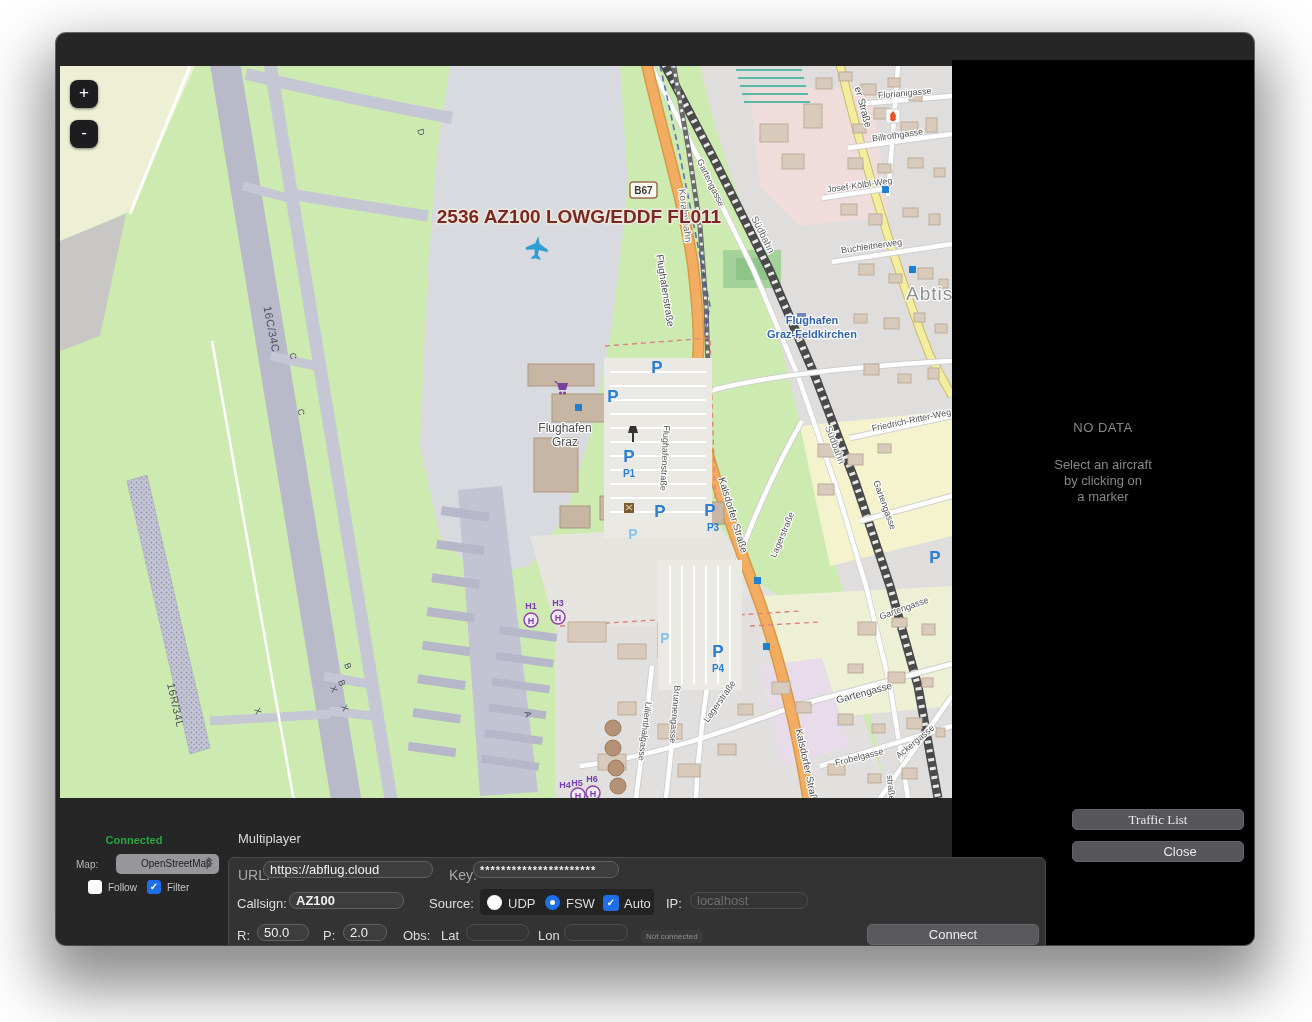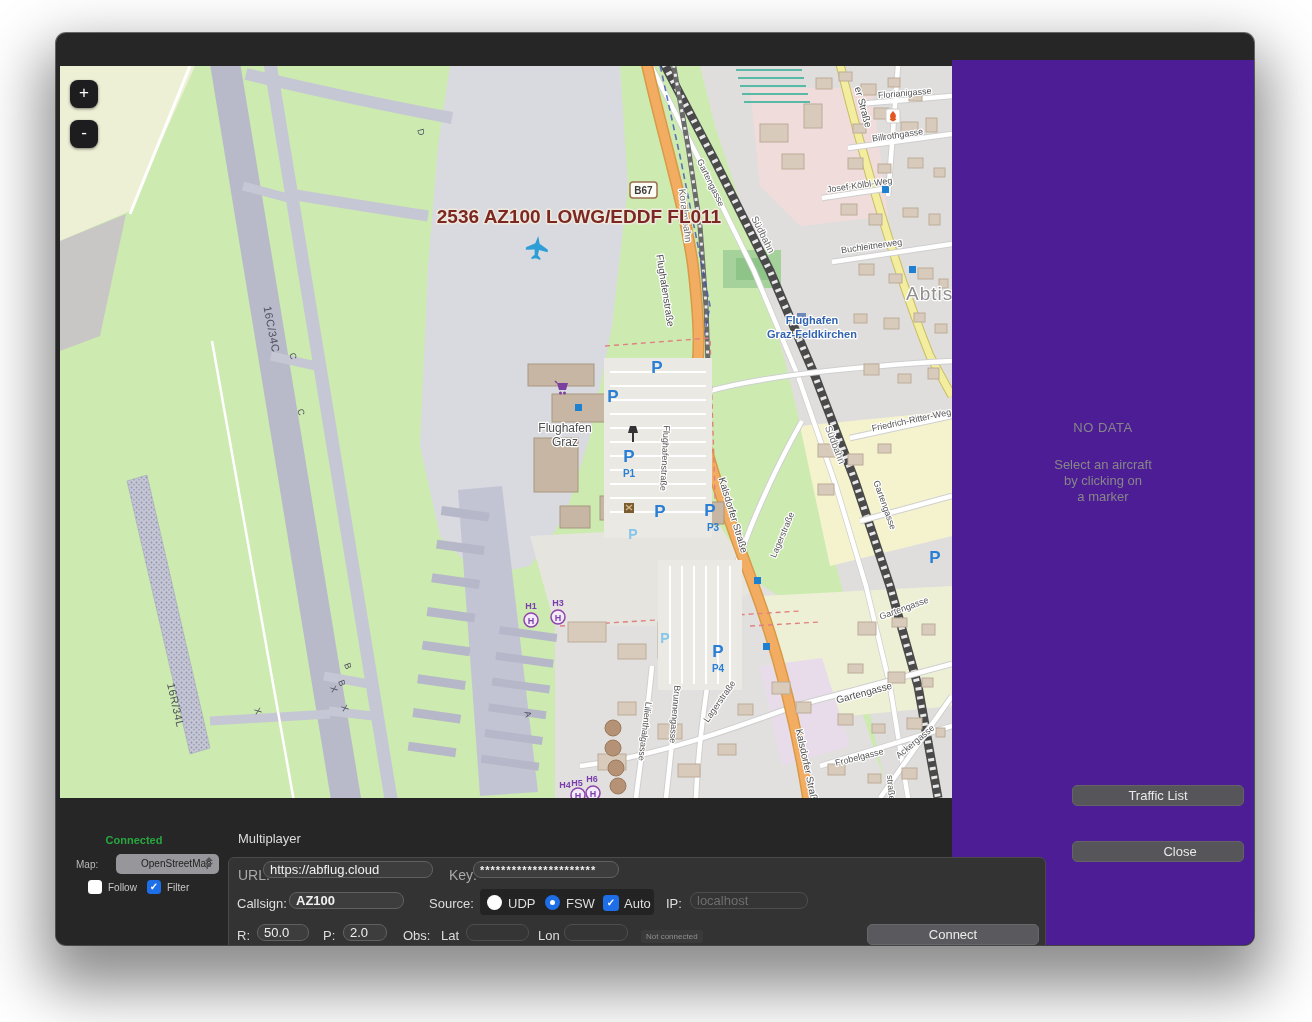--- a/index.html
+++ b/index.html
@@ -31,27 +31,27 @@
   .lbl-station { font-size:11px; fill:#3263ae; font-weight:bold; text-anchor:middle; }
   .lbl-rail { font-size:10px; fill:#6e6e6e; text-anchor:middle; }
   .p-big { font-size:17px; font-weight:bold; fill:#2a7fd4; text-anchor:middle; }
   .p-light { font-size:14px; font-weight:bold; fill:#85c6ea; text-anchor:middle; }
   .p-sub { font-size:10px; font-weight:bold; fill:#2a7fd4; text-anchor:middle; }
   .h-lbl { font-size:9px; font-weight:bold; fill:#7a3fae; text-anchor:middle; }
   .badge-txt { font-size:10px; font-weight:bold; fill:#3c3c3c; text-anchor:middle; }
   .aircraft-lbl { font-size:19px; font-weight:bold; fill:#7c2822; text-anchor:middle;
                   stroke:#efe8dd; stroke-width:3px; paint-order:stroke; stroke-linejoin:round; }
 
-  .right-panel { position:absolute; left:896px; top:0; right:0; bottom:0; background:#4c1d95; }
+  .right-panel { position:absolute; left:896px; top:0; right:0; bottom:0; background:#000000; }
   .nodata { position:absolute; left:0; right:0; top:360px; text-align:center; color:#878787; font-size:13px; }
   .nodata .nd-title { margin-bottom:22px; letter-spacing:.5px; }
   .nodata .nd-line { line-height:16px; }
   .side-btn { position:absolute; left:120px; width:172px; height:21px; background:#55555a; border:1px solid #626267;
               border-radius:5px; color:#e9e9e9; font-size:13px; text-align:center; line-height:19px; cursor:pointer; }
-  #traffic-btn { top:725px; } #close-btn { top:781px;padding-left:44px; }
+  #traffic-btn { top:749px;font-family:Liberation Serif, serif; } #close-btn { top:781px;padding-left:44px; }
 
   .connected { position:absolute; left:18px; top:774px; width:120px; text-align:center;
                color:#28a73f; font-size:11px; font-weight:bold; }
   .maprow { position:absolute; left:20px; top:794px; height:20px; }
   .maprow .lab { position:absolute; left:0; top:5px; font-size:10px; color:#b9b9b9; }
   .select { position:absolute; left:40px; top:0; width:103px; height:20px; background:#96969b; border-radius:5px;
             color:#222; font-size:10px; line-height:20px; padding-left:25px; cursor:pointer; }
   .select .chev { position:absolute; right:6px; top:3px; display:flex; flex-direction:column; gap:2px; }
   .select .chev i { width:0; height:0; border-left:4px solid transparent; border-right:4px solid transparent; display:block; }
   .select .chev .up { border-bottom:4px solid #55555a; }

